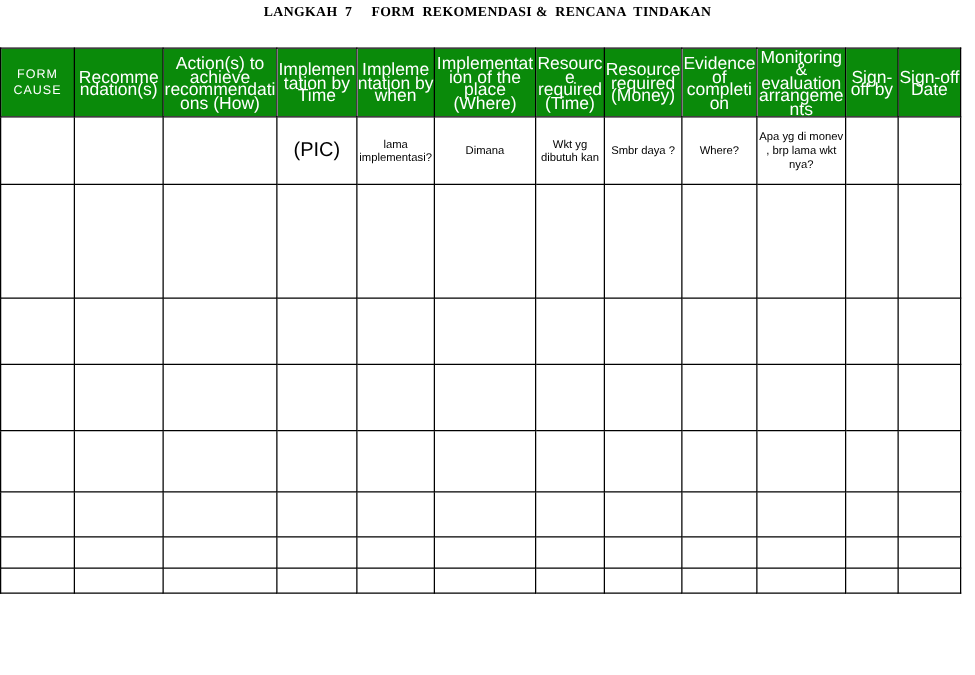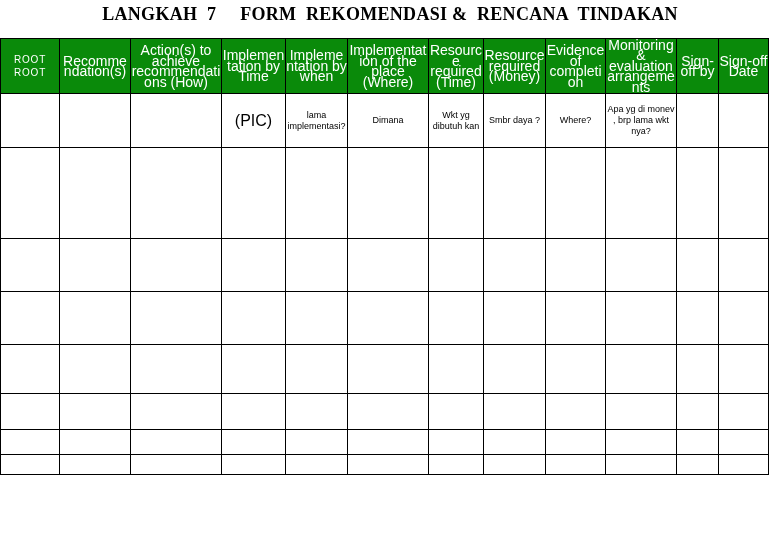--- a/index.html
+++ b/index.html
@@ -16,21 +16,21 @@
   }
 
   #page-title {
     position: absolute;
     left: 0;
     top: 4px;
     width: 780px;
     text-align: center;
     font-family: "Liberation Serif", serif;
     font-weight: bold;
-    font-size: 18px;
+    font-size: 11px;
     color: #000000;
     letter-spacing: 0.3px;
     white-space: pre;
   }
 
   #form-table {
     position: absolute;
     left: 0px;
     top: 38px;
     border-collapse: collapse;
@@ -113,21 +113,21 @@
     <col style="width:55px">
     <col style="width:62px">
     <col style="width:60px">
     <col style="width:71px">
     <col style="width:42px">
     <col style="width:50px">
   </colgroup>
 
   <thead>
     <tr>
-      <th class="hdr root-cause">ROOT ROOT</th>
+      <th class="hdr root-cause">FORM CAUSE</th>
       <th class="hdr">Recommendation(s)</th>
       <th class="hdr">Action(s) to achieve recommendations (How)</th>
       <th class="hdr">Implementation by Time</th>
       <th class="hdr">Implementation by when</th>
       <th class="hdr">Implementation of the place (Where)</th>
       <th class="hdr">Resource required (Time)</th>
       <th class="hdr">Resource required (Money)</th>
       <th class="hdr">Evidence of completion</th>
       <th class="hdr">Monitoring &amp; evaluation arrangements</th>
       <th class="hdr">Sign-off by</th>

